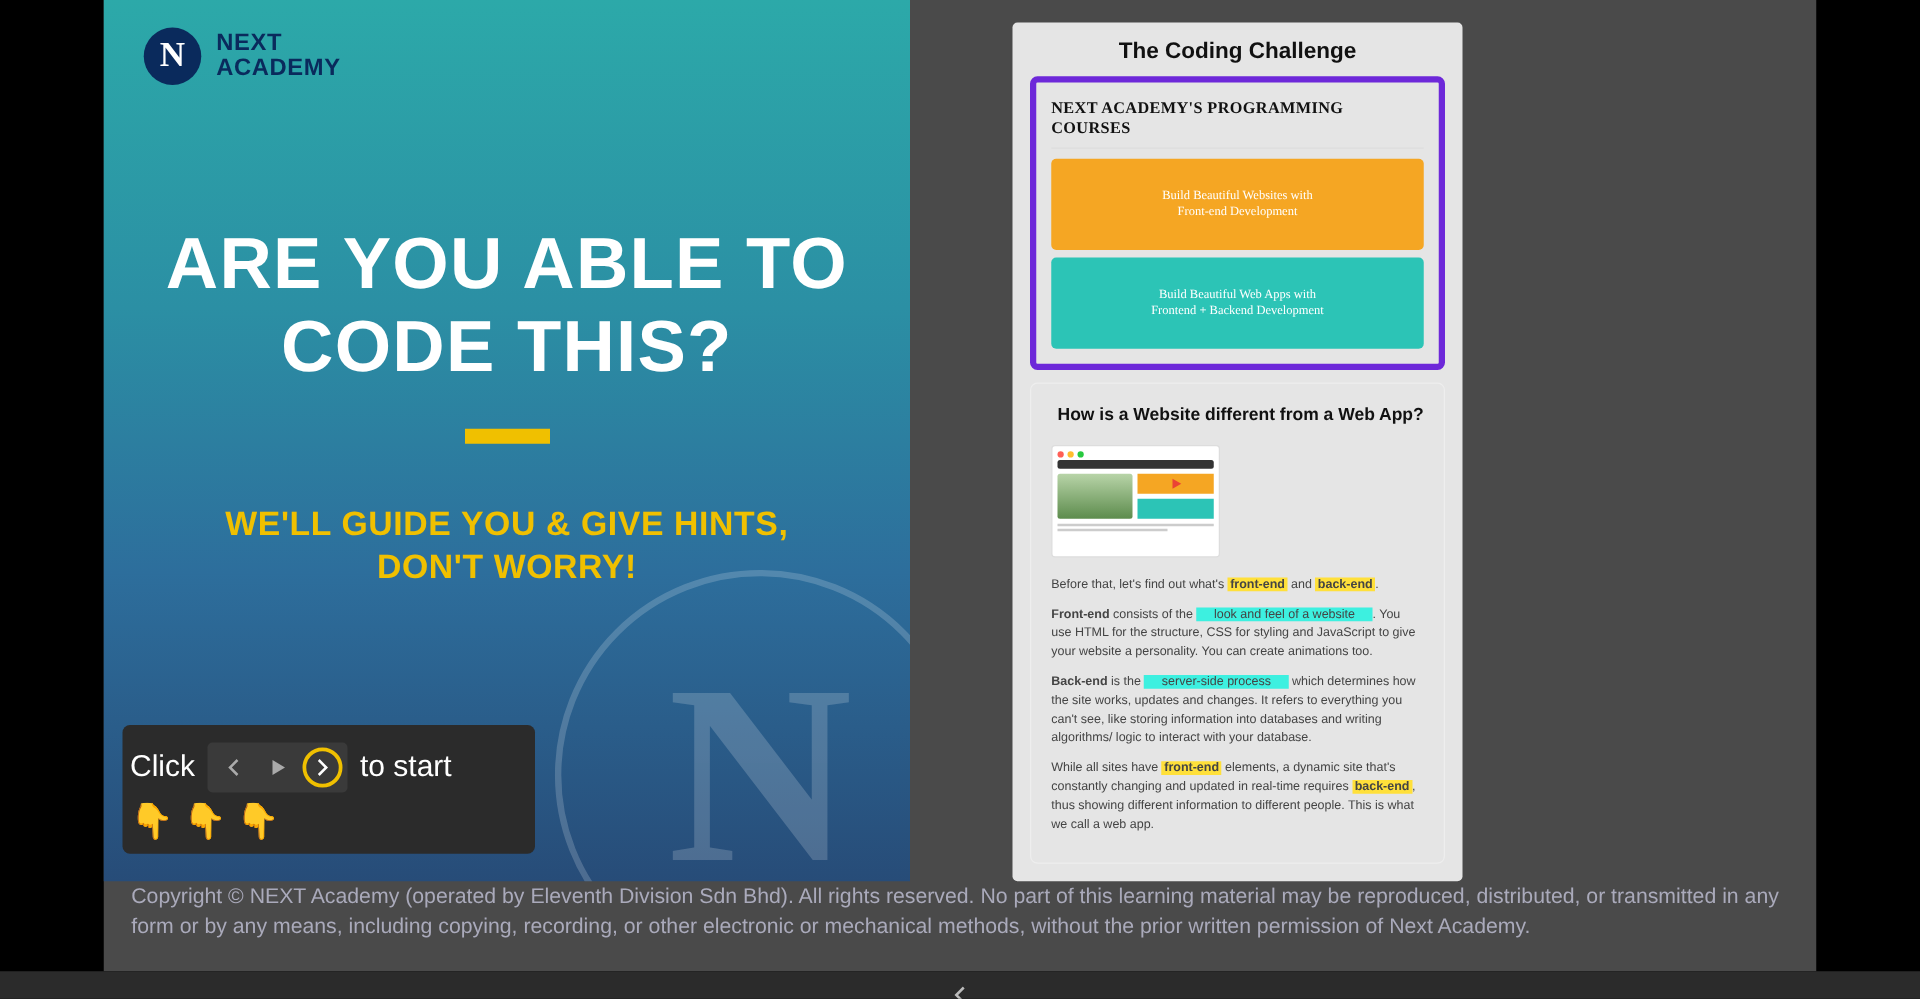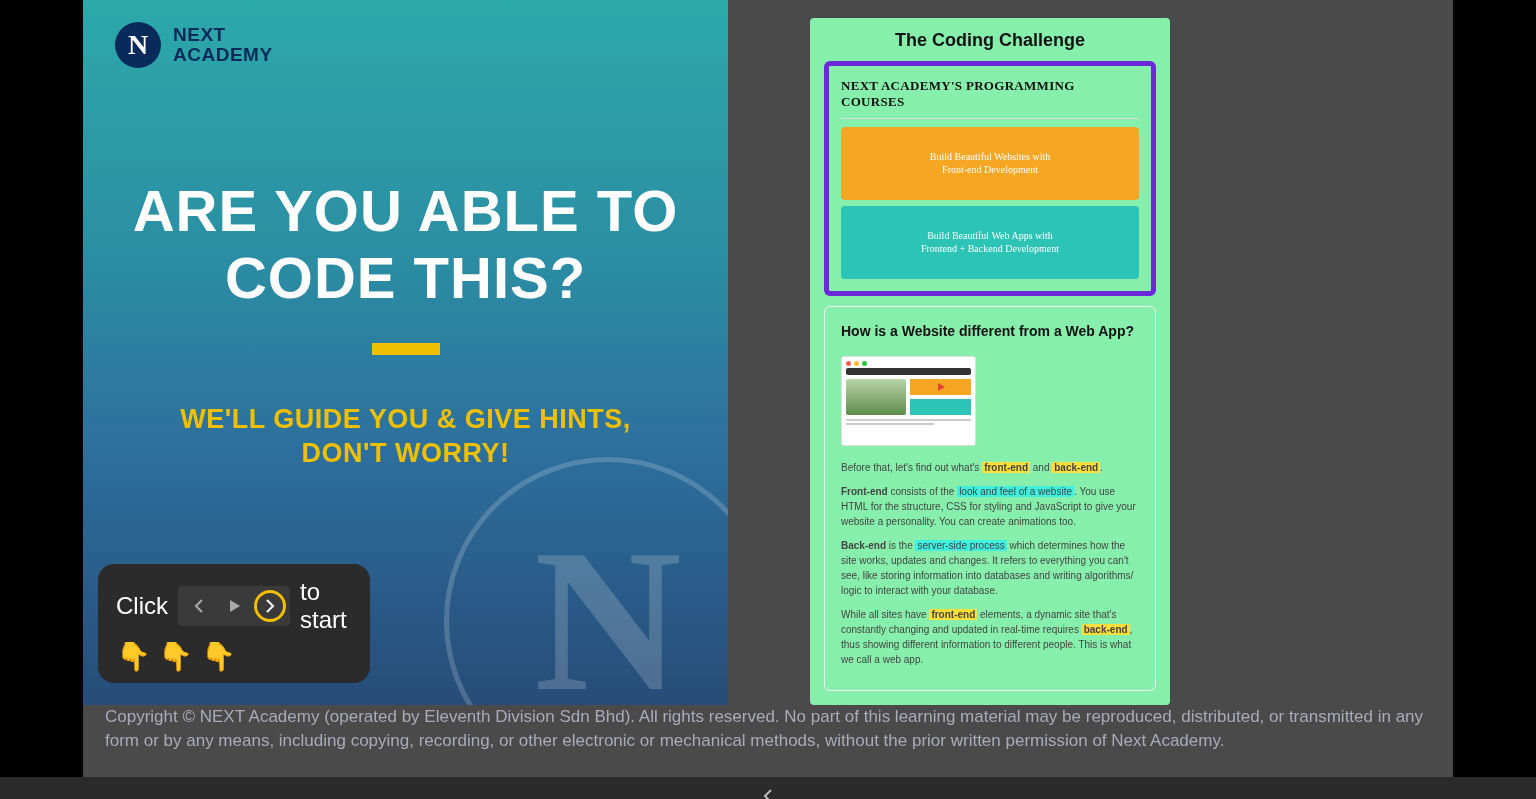--- a/index.html
+++ b/index.html
@@ -13,53 +13,53 @@
     .left-panel { width: 645px; background: linear-gradient(180deg, #2ca9a9 0%, #2b8fa4 35%, #2d6e9c 65%, #274c78 100%); position: relative; padding: 22px 40px 0 40px; overflow: hidden; }
     .logo-row { display: flex; align-items: center; gap: 12px; margin-left: -8px; }
     .logo-circle { width: 46px; height: 46px; border-radius: 50%; background: #0a2a5c; display: flex; align-items: center; justify-content: center; color: #fff; font-weight: 700; font-size: 28px; font-family: Georgia, serif; }
     .logo-text { color: #0a2a5c; font-weight: 800; font-size: 19px; line-height: 1.05; letter-spacing: .5px; }
     .big-title { margin-top: 110px; color: #fff; font-size: 58px; font-weight: 800; letter-spacing: 1px; text-align: center; line-height: 1.15; }
     .yellow-bar { width: 68px; height: 12px; background: #f0c000; margin: 32px auto 0; }
     .subtitle { margin-top: 48px; color: #f0c000; font-size: 27px; font-weight: 600; text-align: center; letter-spacing: .5px; line-height: 1.25; }
     .watermark { position: absolute; right: -50px; bottom: -90px; opacity: .18; }
     .watermark svg { width: 340px; height: 340px; }
     
-    .hint-box { position: absolute; left: 15px; bottom: 22px; background: #2b2b2b; border-radius: 16px; padding: 14px 18px 10px; width: 272px; }
+    .hint-box { position: absolute; left: 15px; bottom: 22px; background: #2b2b2b; border-radius: 6px; padding: 14px 6px 10px; width: 330px; }
     .hint-row { display: flex; align-items: center; gap: 10px; }
     .hint-text { color: #fff; font-size: 24px; font-weight: 400; }
     .nav-pill { display: flex; align-items: center; background: #3a3a3a; border-radius: 4px; padding: 4px; gap: 2px; }
     .mini-btn { width: 34px; height: 30px; display: flex; align-items: center; justify-content: center; color: #aaa; border-radius: 3px; cursor: pointer; }
     .mini-highlight { border: 3px solid #f0c000; border-radius: 50%; width: 32px; height: 32px; color: #fff; }
     .emoji-row { display: flex; gap: 6px; margin-top: 6px; font-size: 28px; }
     
     .right-panel { flex: 1; padding: 18px 0 0 0; display: flex; justify-content: flex-start; }
     .right-spacer { width: 82px; }
-    .card { width: 360px; background: #86efac; border-radius: 4px; padding: 12px 14px 14px; font-size: 11px; color: #333; }
+    .card { width: 360px; background: #e5e5e5; border-radius: 4px; padding: 12px 14px 14px; font-size: 11px; color: #333; }
     .card-title { text-align: center; font-size: 18px; font-weight: 800; color: #111; margin-bottom: 10px; }
     .course-box { border: 5px solid #6d28d9; border-radius: 6px; padding: 12px; margin-bottom: 10px; font-family: Liberation Serif, serif; }
     .course-head { font-size: 13px; font-weight: 800; color: #111; letter-spacing: .3px; padding-bottom: 8px; border-bottom: 1px solid #ddd; margin-bottom: 8px; }
     .course-desc { font-size: 10px; color: #555; line-height: 1.4; margin-bottom: 10px; }
     .btn-orange, .btn-teal { display: block; text-align: center; color: #fff; font-size: 10px; line-height: 1.25; padding: 24px; border-radius: 4px; margin-bottom: 6px; cursor: pointer; }
     .btn-orange { background: #f5a623; }
     .btn-teal { background: #2cc4b6; margin-bottom: 0; }
     
     .explain-box { border: 1px solid #eee; border-radius: 6px; padding: 14px 16px; font-size: 10px; color: #444; line-height: 1.5; }
-    .explain-title { font-size: 14px; font-weight: 800; color: #111; margin-bottom: 14px; }
+    .explain-title { font-size: 14px; font-weight: 800; color: #111; margin-bottom: 14px; text-align: right; }
     .mock-img { width: 135px; height: 90px; border: 1px solid #ddd; border-radius: 3px; background: #fff; padding: 4px; margin-bottom: 14px; }
     .browser-dots { display: flex; gap: 3px; margin-bottom: 2px; }
     .dot { width: 5px; height: 5px; border-radius: 50%; }
     .urlbar { height: 7px; background: #333; border-radius: 2px; margin-bottom: 4px; }
     .mock-grid { display: grid; grid-template-columns: 60px 1fr; gap: 4px; }
     .mock-pic { background: linear-gradient(180deg, #b8d4a8 0%, #5d8c4d 100%); height: 36px; border-radius: 2px; position: relative; overflow: hidden; }
     .mock-play { background: #f5a623; height: 16px; display: flex; align-items: center; justify-content: center; }
     .mock-teal { background: #2cc4b6; height: 16px; }
     .mock-lines { grid-column: 1 / -1; }
     .mock-line { height: 2px; background: #ccc; margin-bottom: 2px; }
     .hl-y { background: #ffe03a; padding: 0 2px; font-weight: 600; }
-    .hl-t { background: #3df0e0; padding: 0 2px; }
+    .hl-t { background: #3df0e0; padding: 0 14px; }
     .para { margin-bottom: 9px; }
     
     .copyright { padding: 0 22px 24px; color: #aab; font-size: 17px; line-height: 1.4; }
     
     .toolbar { height: 34px; background: #2b2b2b; display: flex; align-items: center; padding: 12px 10px; gap: 14px; color: #ddd; flex-direction: column; }
     .tb-btn { width: 24px; height: 24px; display: flex; align-items: center; justify-content: center; cursor: pointer; color: #bbb; }
     .tb-sep { width: 1px; height: 18px; background: #4a4a4a; }
     .slide-indicator { display: flex; align-items: center; gap: 8px; font-size: 14px; color: #ddd; cursor: pointer; }
     .tb-right { margin-left: auto; font-family: "Product Sans", Arial, sans-serif; color: #999; font-size: 18px; }
     .g-blue{color:#4285f4}.g-red{color:#ea4335}.g-yel{color:#fbbc05}.g-grn{color:#34a853}

